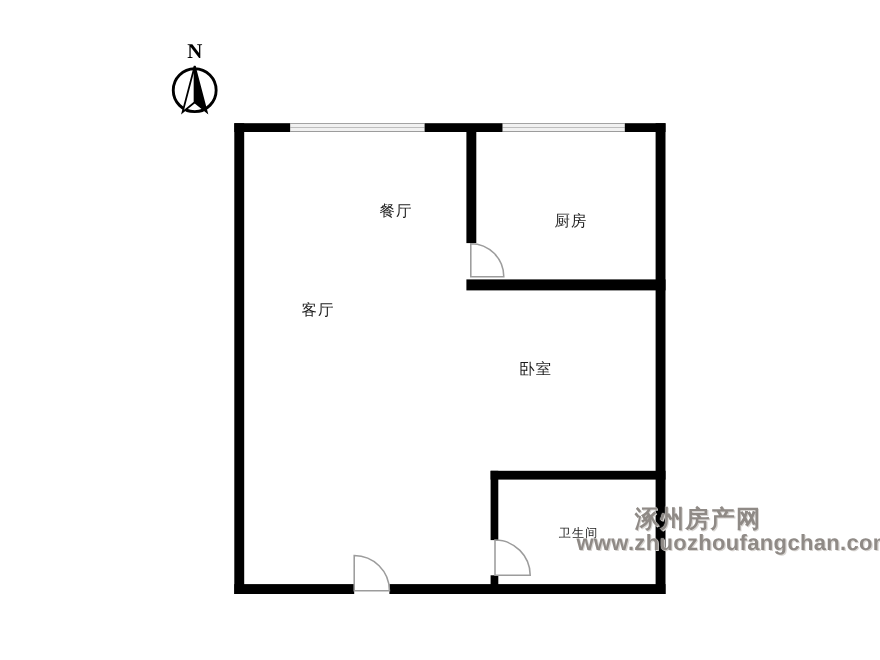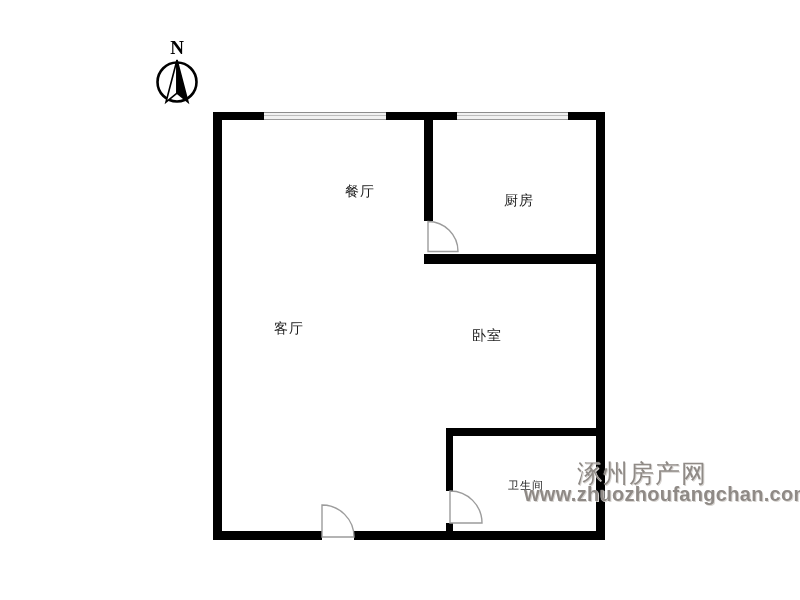--- a/index.html
+++ b/index.html
@@ -49,29 +49,29 @@
   }
   .compass-svg { position:absolute; left:147px; top:52px; }
 
   
   .room-label {
     position:absolute; font-size:14px; line-height:1;
     color:var(--label_text,#1c1c1c); letter-spacing:1px; white-space:nowrap;
   }
   .label-dining   { left:345px; top:184px;text-align:center; }
   .label-kitchen  { left:504px; top:193px; }
-  .label-living   { left:274px; top:274px;margin-top:47px; }
+  .label-living   { left:274px; top:274px; }
   .label-bedroom  { left:472px; top:328px; }
   .label-bathroom { left:508px; top:480px; font-size:11px; }
 
   
   .watermark { position:absolute; z-index:6; text-align:left; }
   .wm-name {
     position:absolute; left:577px; top:457px;
-    font-size:25px; font-weight:normal; letter-spacing:1px;
+    font-size:22px; font-weight:bold; letter-spacing:1px;
     color:var(--watermark,#8f8a86); white-space:nowrap;
     text-shadow:1px 1px 0 #d8d5d2, 0 0 1px #ffffff;
   }
   .wm-url {
     position:absolute; left:524px; top:483px;
     font-size:20px; font-weight:bold; letter-spacing:0.3px;
     color:var(--watermark,#8f8a86); white-space:nowrap;
     text-shadow:1px 1px 0 #d8d5d2, 0 0 1px #ffffff;
   }
 </style>

